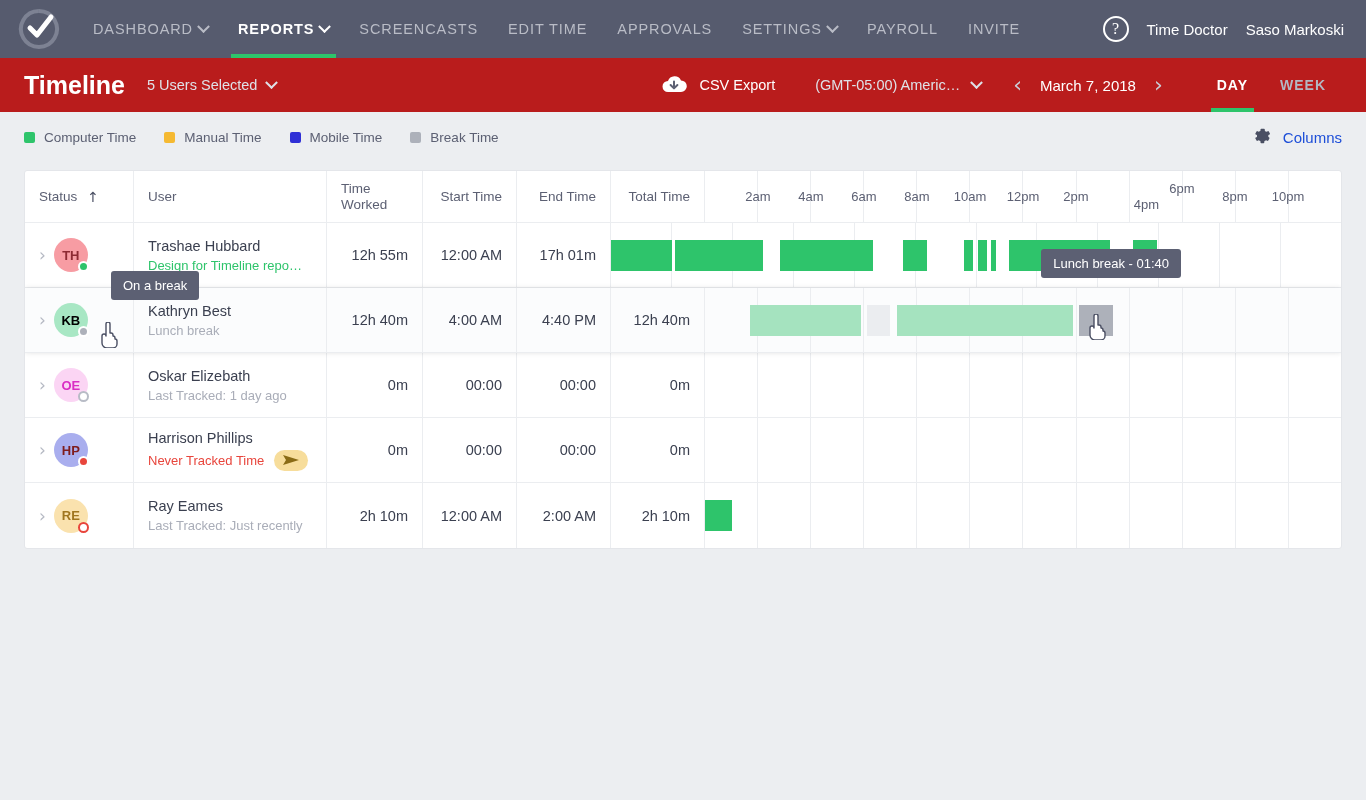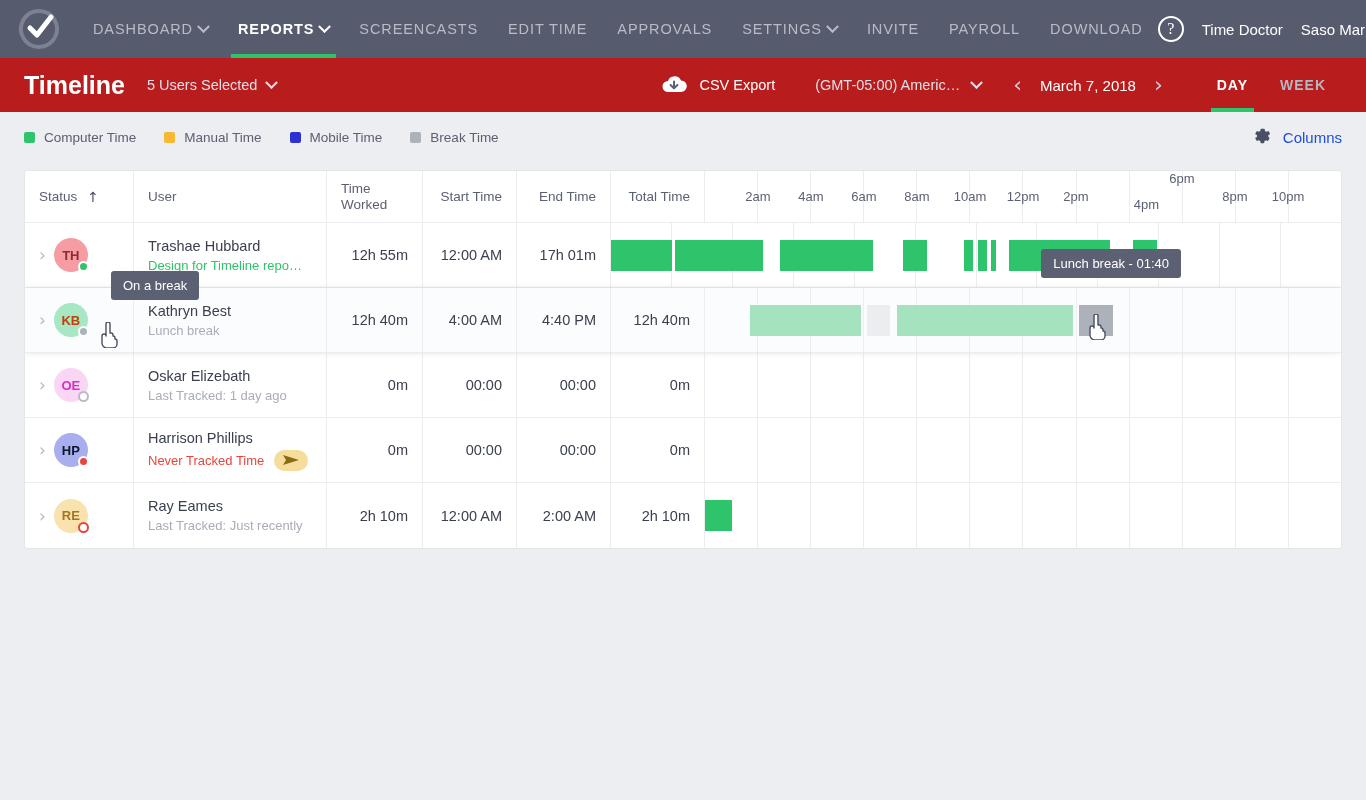--- a/index.html
+++ b/index.html
@@ -150,27 +150,24 @@
       <span>EDIT TIME</span>
     </div>
     <div class="nav-item">
       <span>APPROVALS</span>
     </div>
     <div class="nav-item">
       <span>SETTINGS</span>
       <span class="caret"></span>
     </div>
     <div class="nav-item">
+      <span>PAYROLL</span>
+    </div>
+    <div class="nav-item">
       <span>INVITE</span>
-    </div>
-    <div class="nav-item">
-      <span>PAYROLL</span>
-    </div>
-    <div class="nav-item">
-      <span>DOWNLOAD</span>
     </div>
   </div>
   <div class="nav-right">
     <div class="help-icon">?</div>
     <div class="nav-txt">Time Doctor</div>
     <div class="nav-txt">Saso Markoski</div>
 
   </div>
 </div>
 
@@ -275,21 +272,21 @@
         </div>
       <div id="hour-labels" style="position:absolute;inset:0;">
           <div class="hour-lbl" style="position: absolute; top: 18px; width: 60px; text-align: center; color: rgb(92, 96, 115); font-size: 13px; left: calc(8.33333% - 30px);">2am</div>
           <div class="hour-lbl" style="position: absolute; top: 18px; width: 60px; text-align: center; color: rgb(92, 96, 115); font-size: 13px; left: calc(16.6667% - 30px);">4am</div>
           <div class="hour-lbl" style="position: absolute; top: 18px; width: 60px; text-align: center; color: rgb(92, 96, 115); font-size: 13px; left: calc(25% - 30px);">6am</div>
           <div class="hour-lbl" style="position: absolute; top: 18px; width: 60px; text-align: center; color: rgb(92, 96, 115); font-size: 13px; left: calc(33.3333% - 30px);">8am</div>
           <div class="hour-lbl" style="position: absolute; top: 18px; width: 60px; text-align: center; color: rgb(92, 96, 115); font-size: 13px; left: calc(41.6667% - 30px);">10am</div>
           <div class="hour-lbl" style="position: absolute; top: 18px; width: 60px; text-align: center; color: rgb(92, 96, 115); font-size: 13px; left: calc(50% - 30px);">12pm</div>
           <div class="hour-lbl" style="position: absolute; top: 18px; width: 60px; text-align: center; color: rgb(92, 96, 115); font-size: 13px; left: calc(58.3333% - 30px);">2pm</div>
           <div class="hour-lbl" style="position: absolute; top: 26px; width: 60px; text-align: right; color: rgb(92, 96, 115); font-size: 13px; left: calc(66.6667% - 30px);">4pm</div>
-          <div class="hour-lbl" style="position: absolute; top: 0; width: 60px; text-align: center; color: rgb(92, 96, 115); font-size: 13px; left: calc(75% - 30px);">6pm</div>
+          <div class="hour-lbl" style="position: absolute; top: 10px; width: 60px; text-align: center; color: rgb(92, 96, 115); font-size: 13px; left: calc(75% - 30px);">6pm</div>
           <div class="hour-lbl" style="position: absolute; top: 18px; width: 60px; text-align: center; color: rgb(92, 96, 115); font-size: 13px; left: calc(83.3333% - 30px);">8pm</div>
           <div class="hour-lbl" style="position: absolute; top: 18px; width: 60px; text-align: center; color: rgb(92, 96, 115); font-size: 13px; left: calc(91.6667% - 30px);">10pm</div>
         </div>
     </div>
   </div>
 
   <div id="tbody">
       <div class="trow body-row">
         <div class="cell c-status">
           <span class="chev">›</span>
@@ -336,21 +333,21 @@
             <div class="bar" style="left:50.208333333333336%;width:1.2499999999999956%;background:#2ec46b;"></div>
             <div class="bar" style="left:52.083333333333336%;width:0.6250000000000016%;background:#2ec46b;"></div>
             <div class="bar" style="left:54.58333333333333%;width:13.749999999999996%;background:#2ec46b;"></div>
             <div class="bar" style="left:71.45833333333333%;width:3.333333333333336%;background:#2ec46b;"></div>
           </div>
         </div>
       </div>
       <div class="trow body-row hovered" style="position: relative;">
         <div class="cell c-status">
           <span class="chev">›</span>
-          <span class="avatar" style="background:#a8e7c4;color:#c2410c">KB<span class="dot" style="background:#adb1ba;"></span></span>
+          <span class="avatar" style="background:#a8e7c4;color:#000000">KB<span class="dot" style="background:#adb1ba;"></span></span>
         </div>
         <div class="cell c-user">
           <div>
             <div class="u-name">Kathryn Best</div>
             <div class="sub-row">
               <span class="u-sub muted">Lunch break</span>
             </div>
           </div>
         </div>
         <div class="cell c-num">
@@ -435,21 +432,21 @@
             <div class="gcol"></div>
             <div class="gcol"></div>
             <div class="gcol"></div>
           </div>
           <div class="bars"></div>
         </div>
       </div>
       <div class="trow body-row">
         <div class="cell c-status">
           <span class="chev">›</span>
-          <span class="avatar" style="background:#a9aeee;color:#0f172a">HP<span class="dot" style="background:#e8453c;"></span></span>
+          <span class="avatar" style="background:#a9aeee;color:#7f1d1d">HP<span class="dot" style="background:#e8453c;"></span></span>
         </div>
         <div class="cell c-user">
           <div>
             <div class="u-name">Harrison Phillips</div>
             <div class="sub-row">
               <span class="u-sub red">Never Tracked Time</span>
               <span class="send-btn">
                 <svg width="18" height="12" viewBox="0 0 18 12">
                   <path d="M1 1 L17 6 L1 11 L4 6 Z" fill="#8a6b15"></path>
                 </svg>

